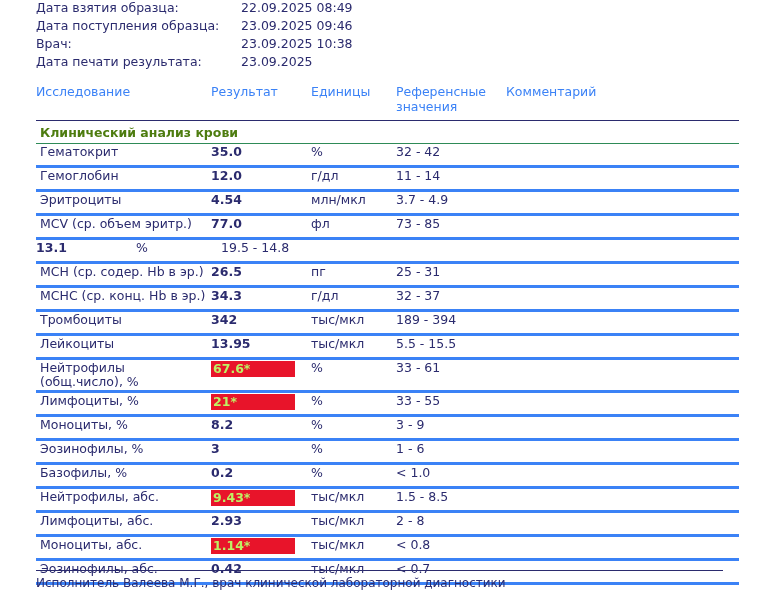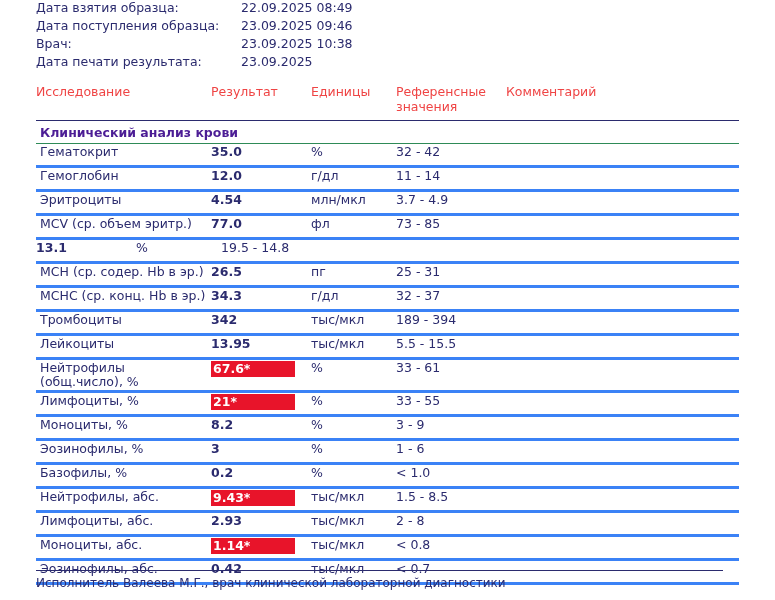--- a/index.html
+++ b/index.html
@@ -39,42 +39,42 @@
   }
   .meta-value {
     flex: 1;
   }
 
   
   .col-head {
     display: flex;
     margin-top: 12px;
     font-size: 12.5px;
-    color: #ef4444;
+    color: #3b82f6;
     line-height: 15px;
   }
   .c-name   { width: 175px; flex: 0 0 175px; }
   .c-res    { width: 100px; flex: 0 0 100px; }
   .c-unit   { width:  85px; flex: 0 0 85px; }
   .c-ref    { width: 110px; flex: 0 0 110px; }
   .c-com    { flex: 1; }
   .col-head .c-ref span { display: block; }
 
   .rule {
     border: 0;
     border-top: 1px solid #2b2b6e;
     margin: 6px 0 0 0;
     height: 0;
   }
 
   
   .section-title {
     font-size: 12.5px;
     font-weight: bold;
-    color: #4c1d95;
+    color: #4d7c0f;
     padding: 4px 0 3px 4px;
   }
 
   
   .rows {
     border-top: 1px solid #2e8b57;
   }
   .row {
     display: flex;
     align-items: flex-start;
@@ -97,21 +97,21 @@
   .row .c-ref {
     line-height: 14px;
   }
   .row .c-com {
     line-height: 14px;
     font-size: 11.5px;
   }
   .flag {
     display: inline-block;
     background: #e8142a;
-    color: #ffffff;
+    color: #bef264;
     font-weight: bold;
     padding: 1px 2px;
     min-width: 84px;
     box-sizing: border-box;
   }
 
   
   .footer {
     position: absolute;
     left: 36px;

